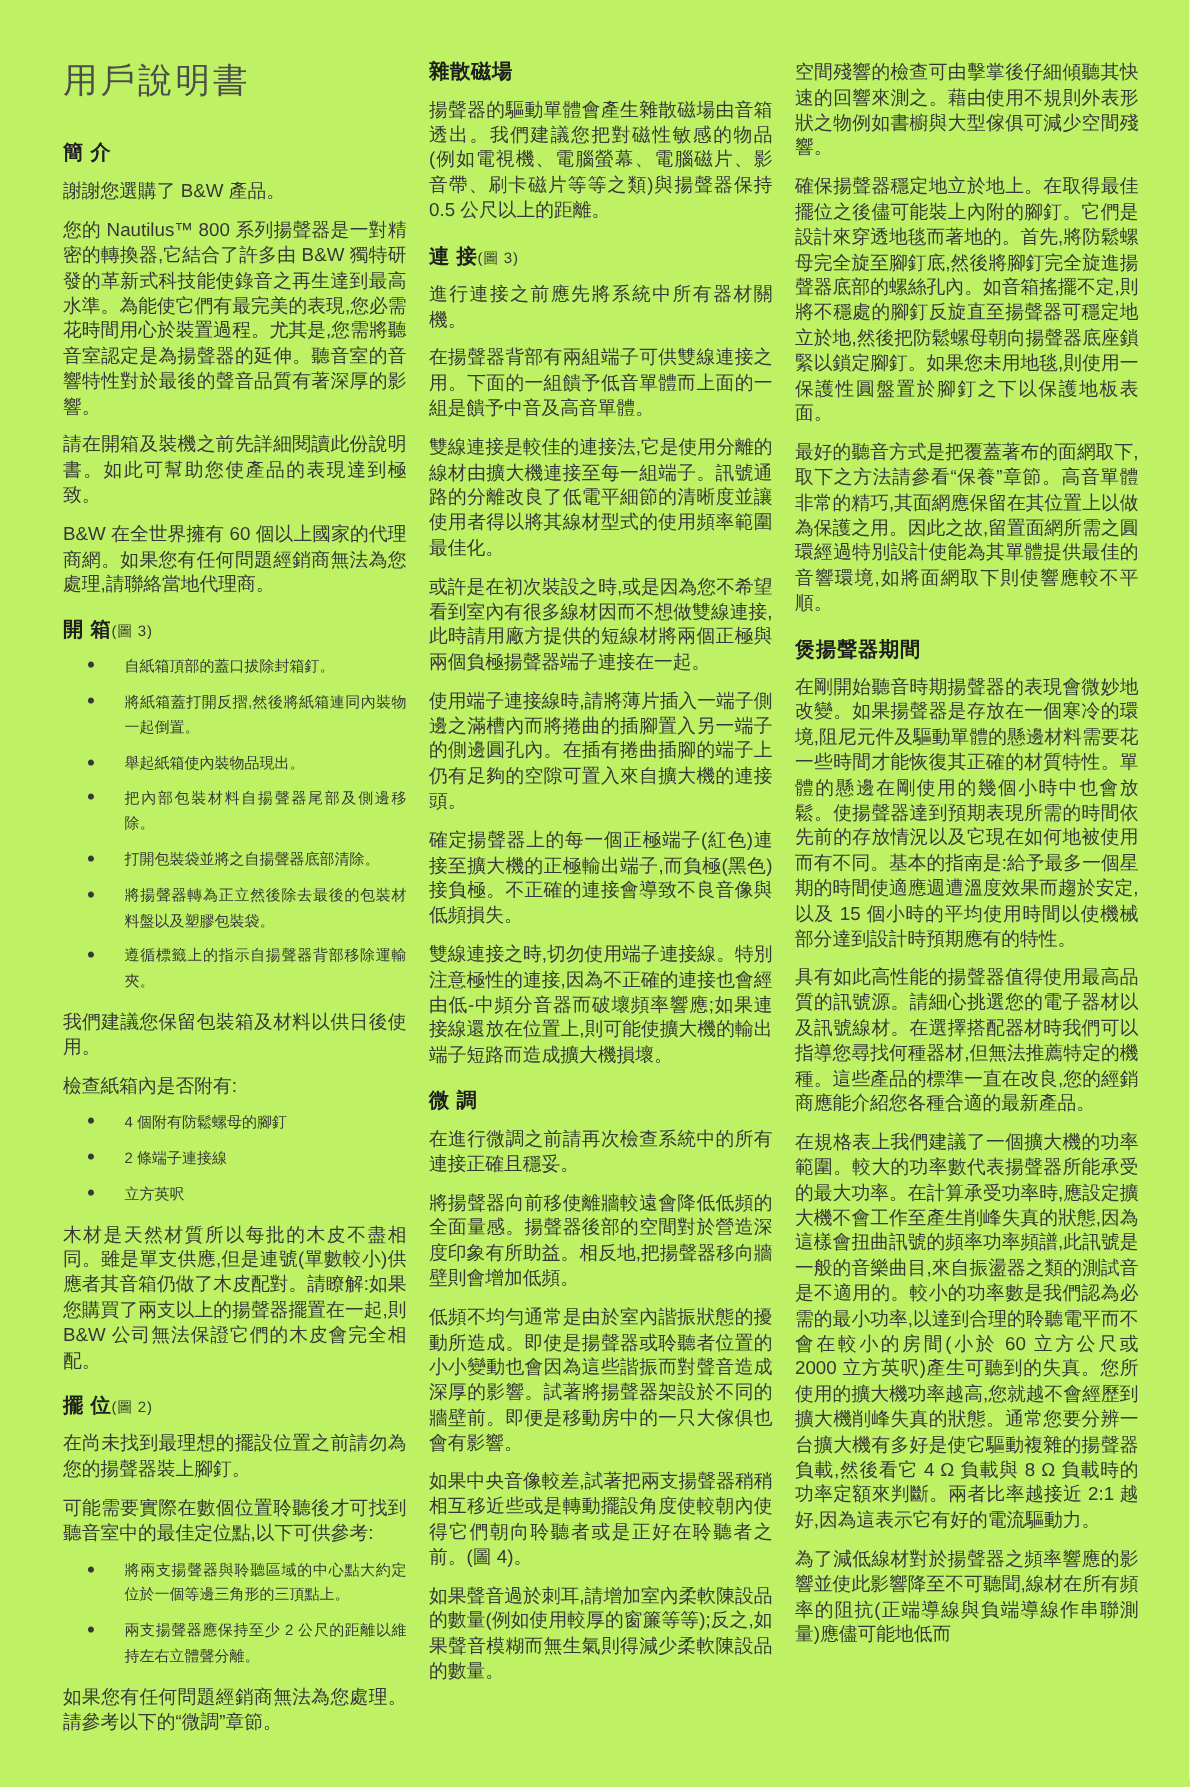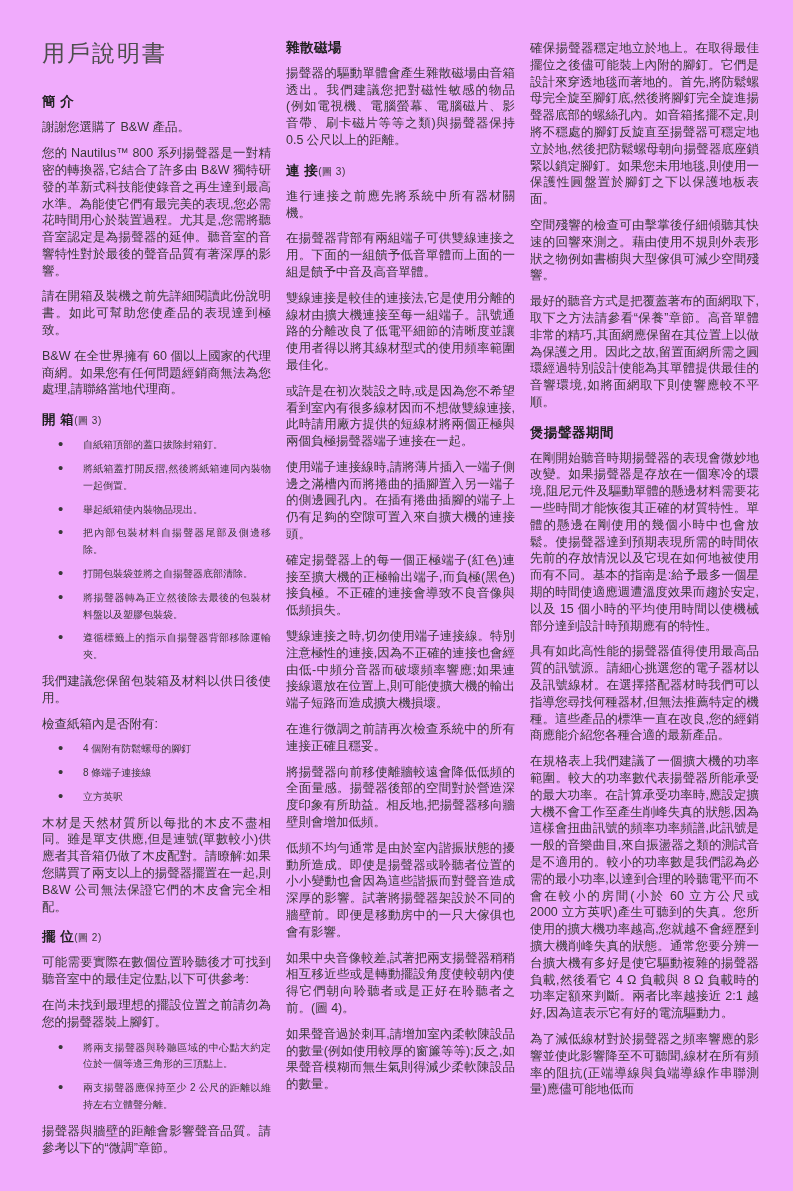--- a/index.html
+++ b/index.html
@@ -5,21 +5,21 @@
   html, body {
     margin: 0;
     padding: 0;
     background: #ffffff;
   }
   .page {
     position: relative;
     width: 793px;
     height: 1191px;
     box-sizing: border-box;
-    background: #f0abfc;
+    background: #bef264;
     padding: 40px 34px 24px 42px;
     display: grid;
     grid-template-columns: 1fr 1fr 1fr;
     column-gap: 15px;
     overflow: hidden;
     font-family: "Liberation Sans", "DejaVu Sans", sans-serif;
     color: #383838;
   }
   .col {
     min-width: 0;
@@ -96,53 +96,54 @@
         <li>舉起紙箱使內裝物品現出。</li>
         <li>把內部包裝材料自揚聲器尾部及側邊移除。</li>
         <li>打開包裝袋並將之自揚聲器底部清除。</li>
         <li>將揚聲器轉為正立然後除去最後的包裝材料盤以及塑膠包裝袋。</li>
         <li>遵循標籤上的指示自揚聲器背部移除運輸夾。</li>
       </ul>
       <p class="para">我們建議您保留包裝箱及材料以供日後使用。</p>
       <p class="para">檢查紙箱內是否附有:</p>
       <ul class="bullets">
         <li>4 個附有防鬆螺母的腳釘</li>
-        <li>8 條端子連接線</li>
+        <li>2 條端子連接線</li>
         <li>立方英呎</li>
       </ul>
       <p class="para">木材是天然材質所以每批的木皮不盡相同。雖是單支供應,但是連號(單數較小)供應者其音箱仍做了木皮配對。請瞭解:如果您購買了兩支以上的揚聲器擺置在一起,則 B&amp;W 公司無法保證它們的木皮會完全相配。</p>
       <h2 class="sec-heading"><span>擺 位</span><span class="ref">(圖 2)</span></h2>
+      <p class="para">在尚未找到最理想的擺設位置之前請勿為您的揚聲器裝上腳釘。</p>
       <p class="para">可能需要實際在數個位置聆聽後才可找到聽音室中的最佳定位點,以下可供參考:</p>
-      <p class="para">在尚未找到最理想的擺設位置之前請勿為您的揚聲器裝上腳釘。</p>
       <ul class="bullets">
         <li>將兩支揚聲器與聆聽區域的中心點大約定位於一個等邊三角形的三頂點上。</li>
         <li>兩支揚聲器應保持至少 2 公尺的距離以維持左右立體聲分離。</li>
       </ul>
-      <p class="para">揚聲器與牆壁的距離會影響聲音品質。請參考以下的“微調”章節。</p>
+      <p class="para">如果您有任何問題經銷商無法為您處理。請參考以下的“微調”章節。</p>
     </div>
     <div class="col">
       <h2 class="sec-heading"><span>雜散磁場</span></h2>
       <p class="para">揚聲器的驅動單體會產生雜散磁場由音箱透出。我們建議您把對磁性敏感的物品(例如電視機、電腦螢幕、電腦磁片、影音帶、刷卡磁片等等之類)與揚聲器保持 0.5 公尺以上的距離。</p>
       <h2 class="sec-heading"><span>連 接</span><span class="ref">(圖 3)</span></h2>
       <p class="para">進行連接之前應先將系統中所有器材關機。</p>
       <p class="para">在揚聲器背部有兩組端子可供雙線連接之用。下面的一組饋予低音單體而上面的一組是饋予中音及高音單體。</p>
       <p class="para">雙線連接是較佳的連接法,它是使用分離的線材由擴大機連接至每一組端子。訊號通路的分離改良了低電平細節的清晰度並讓使用者得以將其線材型式的使用頻率範圍最佳化。</p>
       <p class="para">或許是在初次裝設之時,或是因為您不希望看到室內有很多線材因而不想做雙線連接,此時請用廠方提供的短線材將兩個正極與兩個負極揚聲器端子連接在一起。</p>
       <p class="para">使用端子連接線時,請將薄片插入一端子側邊之滿槽內而將捲曲的插腳置入另一端子的側邊圓孔內。在插有捲曲插腳的端子上仍有足夠的空隙可置入來自擴大機的連接頭。</p>
       <p class="para">確定揚聲器上的每一個正極端子(紅色)連接至擴大機的正極輸出端子,而負極(黑色)接負極。不正確的連接會導致不良音像與低頻損失。</p>
       <p class="para">雙線連接之時,切勿使用端子連接線。特別注意極性的連接,因為不正確的連接也會經由低-中頻分音器而破壞頻率響應;如果連接線還放在位置上,則可能使擴大機的輸出端子短路而造成擴大機損壞。</p>
+      <h2 class="sec-heading"><span>微 調</span></h2>
       <p class="para">在進行微調之前請再次檢查系統中的所有連接正確且穩妥。</p>
       <p class="para">將揚聲器向前移使離牆較遠會降低低頻的全面量感。揚聲器後部的空間對於營造深度印象有所助益。相反地,把揚聲器移向牆壁則會增加低頻。</p>
       <p class="para">低頻不均勻通常是由於室內諧振狀態的擾動所造成。即使是揚聲器或聆聽者位置的小小變動也會因為這些諧振而對聲音造成深厚的影響。試著將揚聲器架設於不同的牆壁前。即便是移動房中的一只大傢俱也會有影響。</p>
       <p class="para">如果中央音像較差,試著把兩支揚聲器稍稍相互移近些或是轉動擺設角度使較朝內使得它們朝向聆聽者或是正好在聆聽者之前。(圖 4)。</p>
       <p class="para">如果聲音過於刺耳,請增加室內柔軟陳設品的數量(例如使用較厚的窗簾等等);反之,如果聲音模糊而無生氣則得減少柔軟陳設品的數量。</p>
     </div>
     <div class="col">
+      <p class="para">空間殘響的檢查可由擊掌後仔細傾聽其快速的回響來測之。藉由使用不規則外表形狀之物例如書櫥與大型傢俱可減少空間殘響。</p>
       <p class="para">確保揚聲器穩定地立於地上。在取得最佳擺位之後儘可能裝上內附的腳釘。它們是設計來穿透地毯而著地的。首先,將防鬆螺母完全旋至腳釘底,然後將腳釘完全旋進揚聲器底部的螺絲孔內。如音箱搖擺不定,則將不穩處的腳釘反旋直至揚聲器可穩定地立於地,然後把防鬆螺母朝向揚聲器底座鎖緊以鎖定腳釘。如果您未用地毯,則使用一保護性圓盤置於腳釘之下以保護地板表面。</p>
-      <p class="para">空間殘響的檢查可由擊掌後仔細傾聽其快速的回響來測之。藉由使用不規則外表形狀之物例如書櫥與大型傢俱可減少空間殘響。</p>
       <p class="para">最好的聽音方式是把覆蓋著布的面網取下,取下之方法請參看“保養”章節。高音單體非常的精巧,其面網應保留在其位置上以做為保護之用。因此之故,留置面網所需之圓環經過特別設計使能為其單體提供最佳的音響環境,如將面網取下則使響應較不平順。</p>
       <h2 class="sec-heading"><span>煲揚聲器期間</span></h2>
       <p class="para">在剛開始聽音時期揚聲器的表現會微妙地改變。如果揚聲器是存放在一個寒冷的環境,阻尼元件及驅動單體的懸邊材料需要花一些時間才能恢復其正確的材質特性。單體的懸邊在剛使用的幾個小時中也會放鬆。使揚聲器達到預期表現所需的時間依先前的存放情況以及它現在如何地被使用而有不同。基本的指南是:給予最多一個星期的時間使適應週遭溫度效果而趨於安定,以及 15 個小時的平均使用時間以使機械部分達到設計時預期應有的特性。</p>
       <p class="para">具有如此高性能的揚聲器值得使用最高品質的訊號源。請細心挑選您的電子器材以及訊號線材。在選擇搭配器材時我們可以指導您尋找何種器材,但無法推薦特定的機種。這些產品的標準一直在改良,您的經銷商應能介紹您各種合適的最新產品。</p>
       <p class="para">在規格表上我們建議了一個擴大機的功率範圍。較大的功率數代表揚聲器所能承受的最大功率。在計算承受功率時,應設定擴大機不會工作至產生削峰失真的狀態,因為這樣會扭曲訊號的頻率功率頻譜,此訊號是一般的音樂曲目,來自振盪器之類的測試音是不適用的。較小的功率數是我們認為必需的最小功率,以達到合理的聆聽電平而不會在較小的房間(小於 60 立方公尺或 2000 立方英呎)產生可聽到的失真。您所使用的擴大機功率越高,您就越不會經歷到擴大機削峰失真的狀態。通常您要分辨一台擴大機有多好是使它驅動複雜的揚聲器負載,然後看它 4 Ω 負載與 8 Ω 負載時的功率定額來判斷。兩者比率越接近 2:1 越好,因為這表示它有好的電流驅動力。</p>
       <p class="para">為了減低線材對於揚聲器之頻率響應的影響並使此影響降至不可聽聞,線材在所有頻率的阻抗(正端導線與負端導線作串聯測量)應儘可能地低而</p>
     </div>
   </div>
 
 </body></html>

